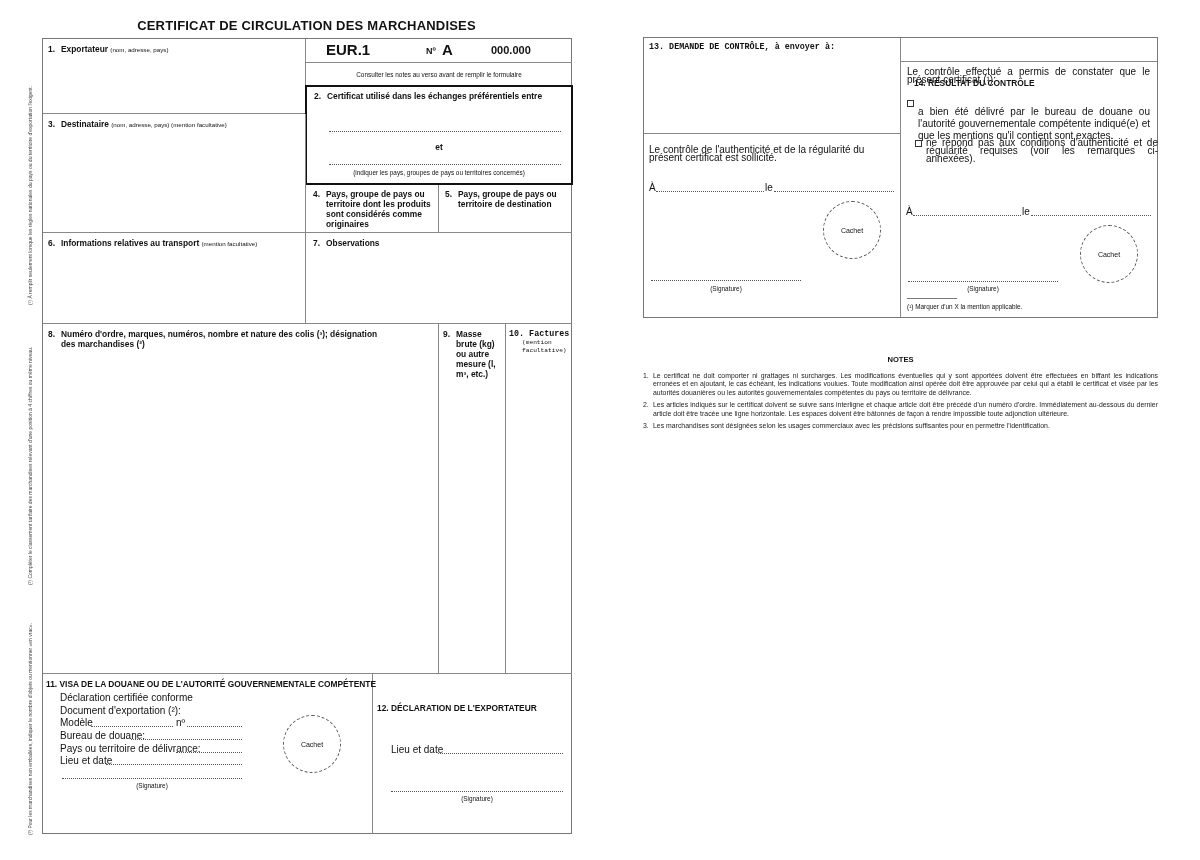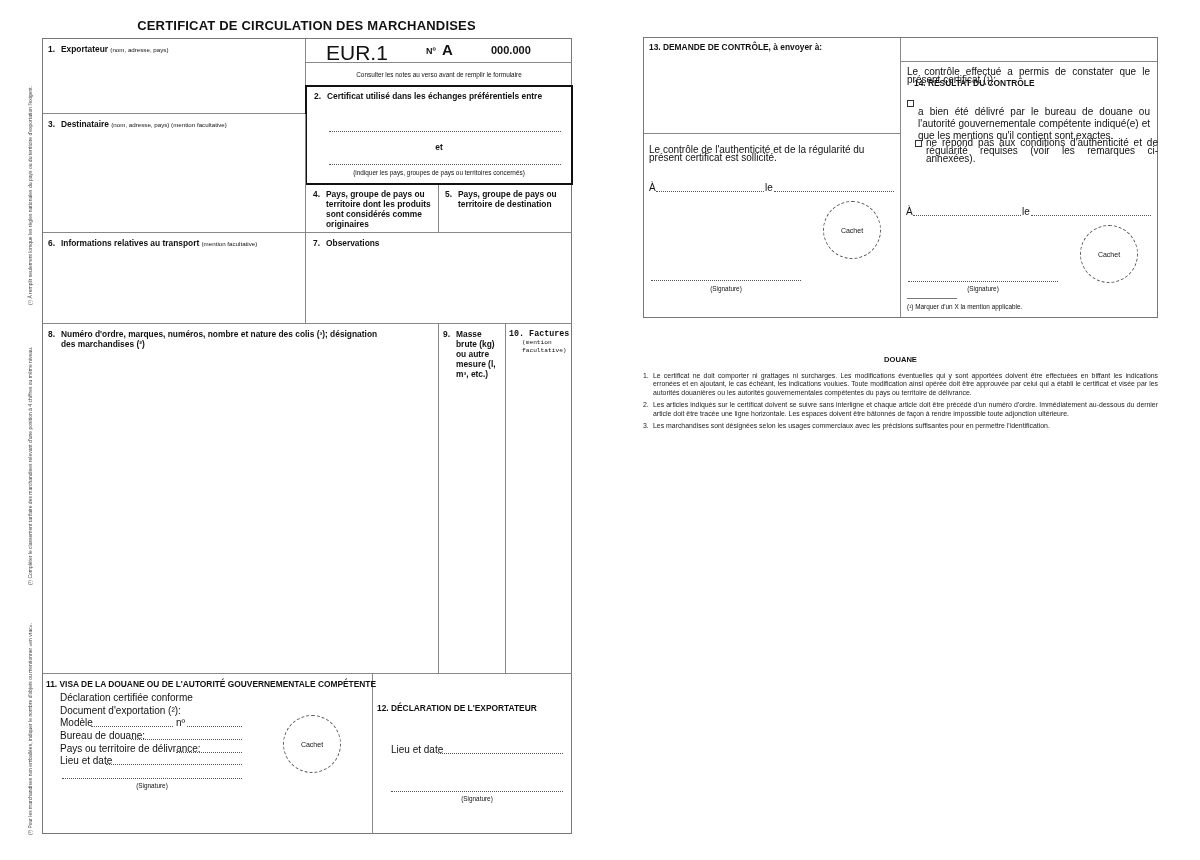--- a/index.html
+++ b/index.html
@@ -16,21 +16,21 @@
   .lbl .num { display: inline-block; width: 13px; }
   .small { font-weight: normal; font-size: 6.2px; }
   .tiny { font-size: 6.4px; font-weight: normal; }
   .body8 { font-size: 10px; line-height: 9px; }
 
   .side-note { position: absolute; left: 27px; width: 10px; font-size: 5px; color: #444; white-space: nowrap; writing-mode: vertical-rl; transform: rotate(180deg); }
 
   .dots { border-bottom: 1px dotted #555; height: 1px; position: absolute; }
   .stamp { position: absolute; width: 58px; height: 58px; border: 1px dashed #555; border-radius: 50%; display: flex; align-items: center; justify-content: center; font-size: 7px; }
 
-  .eur-title { font-size: 21px; font-weight: normal; }
+  .eur-title { font-size: 15px; font-weight: bold; }
   .no-label { font-size: 9px; font-weight: bold; }
   .no-letter { font-size: 15px; font-weight: bold; }
   .no-value { font-size: 11px; font-weight: bold; padding-left: 20px; }
 
   .form-right { left: 643px; top: 37px; width: 515px; height: 281px; border: 1px solid #777; }
   .checkbox { display: inline-block; width: 7px; height: 7px; border: 1px solid #333; margin-right: 4px; vertical-align: top; margin-top: 1px; }
   .just { text-align: justify; }
 
   .notes-title { left: 643px; width: 515px; top: 355px; text-align: center; font-weight: bold; font-size: 7.6px; }
   .notes { left: 643px; width: 515px; top: 372px; font-size: 6.9px; line-height: 8.4px; color: #222; }
@@ -161,21 +161,21 @@
     <div class="body8 abs" style="left:18px;top:71px;">Lieu et date</div>
     <div class="dots" style="left:65px;width:125px;top:79px;"></div>
     <div class="dots" style="left:18px;width:172px;top:117px;"></div>
     <div class="tiny abs" style="left:18px;width:172px;top:121px;text-align:center;">(Signature)</div>
   </div>
 </div>
 
 <div class="abs form-right">
 
   <div class="cell" style="left:0;top:0;width:257px;height:96px;border-right-width:1px;border-bottom-width:1px;">
-    <div class="lbl" style="position:absolute;left:5px;top:4px;white-space:nowrap;">
+    <div class="lbl" style="position:absolute;left:5px;top:4px;white-space:nowrap;font-family:Liberation Mono, monospace;">
       <span>13.</span> <span>DEMANDE DE CONTRÔLE, à envoyer à:</span>
     </div>
   </div>
   <div class="cell" style="left:0;top:96px;width:257px;height:183px;border-right-width:1px;">
     <div class="body8 abs" style="left:5px;top:12px;width:245px;line-height:8px;">Le contrôle de l'authenticité et de la régularité du présent certificat est sollicité.</div>
     <div class="body8 abs" style="left:5px;top:49px;">À</div>
     <div class="dots" style="left:12px;width:108px;top:57px;"></div>
     <div class="body8 abs" style="left:121px;top:49px;">le</div>
     <div class="dots" style="left:130px;width:120px;top:57px;"></div>
     <div class="stamp" style="left:179px;top:67px;">
@@ -207,21 +207,21 @@
     <div class="stamp" style="left:179px;top:163px;">
         <span>Cachet</span>
       </div>
     <div class="dots" style="left:7px;width:150px;top:219px;"></div>
     <div class="tiny abs" style="left:7px;width:150px;top:223px;text-align:center;">(Signature)</div>
     <div class="abs" style="left:6px;top:236px;width:50px;border-top:1px solid #777;"></div>
     <div class="tiny abs" style="left:6px;top:241px;">(¹) Marquer d'un X la mention applicable.</div>
   </div>
 </div>
 
-<div class="abs notes-title">DOUANE</div>
+<div class="abs notes-title">NOTES</div>
 <div class="abs notes">
   <div class="note">
     <span class="n">1.</span>
     <span class="t">Le certificat ne doit comporter ni grattages ni surcharges. Les modifications éventuelles qui y sont apportées doivent être effectuées en biffant les indications erronées et en ajoutant, le cas échéant, les indications voulues. Toute modification ainsi opérée doit être approuvée par celui qui a établi le certificat et visée par les autorités douanières ou les autorités gouvernementales compétentes du pays ou territoire de délivrance.</span>
   </div>
   <div class="note">
     <span class="n">2.</span>
     <span class="t">Les articles indiqués sur le certificat doivent se suivre sans interligne et chaque article doit être précédé d'un numéro d'ordre. Immédiatement au-dessous du dernier article doit être tracée une ligne horizontale. Les espaces doivent être bâtonnés de façon à rendre impossible toute adjonction ultérieure.</span>
   </div>
   <div class="note">

